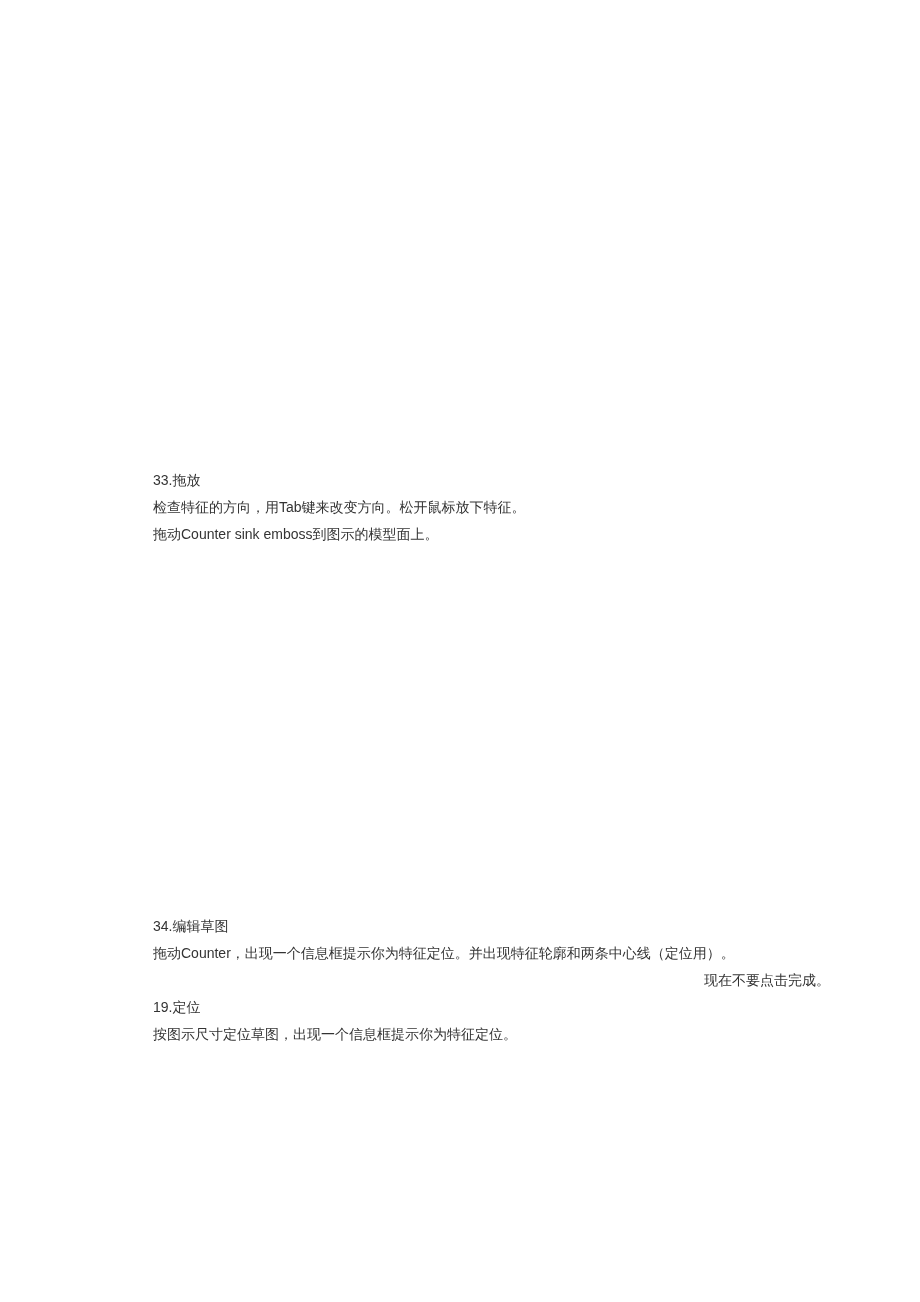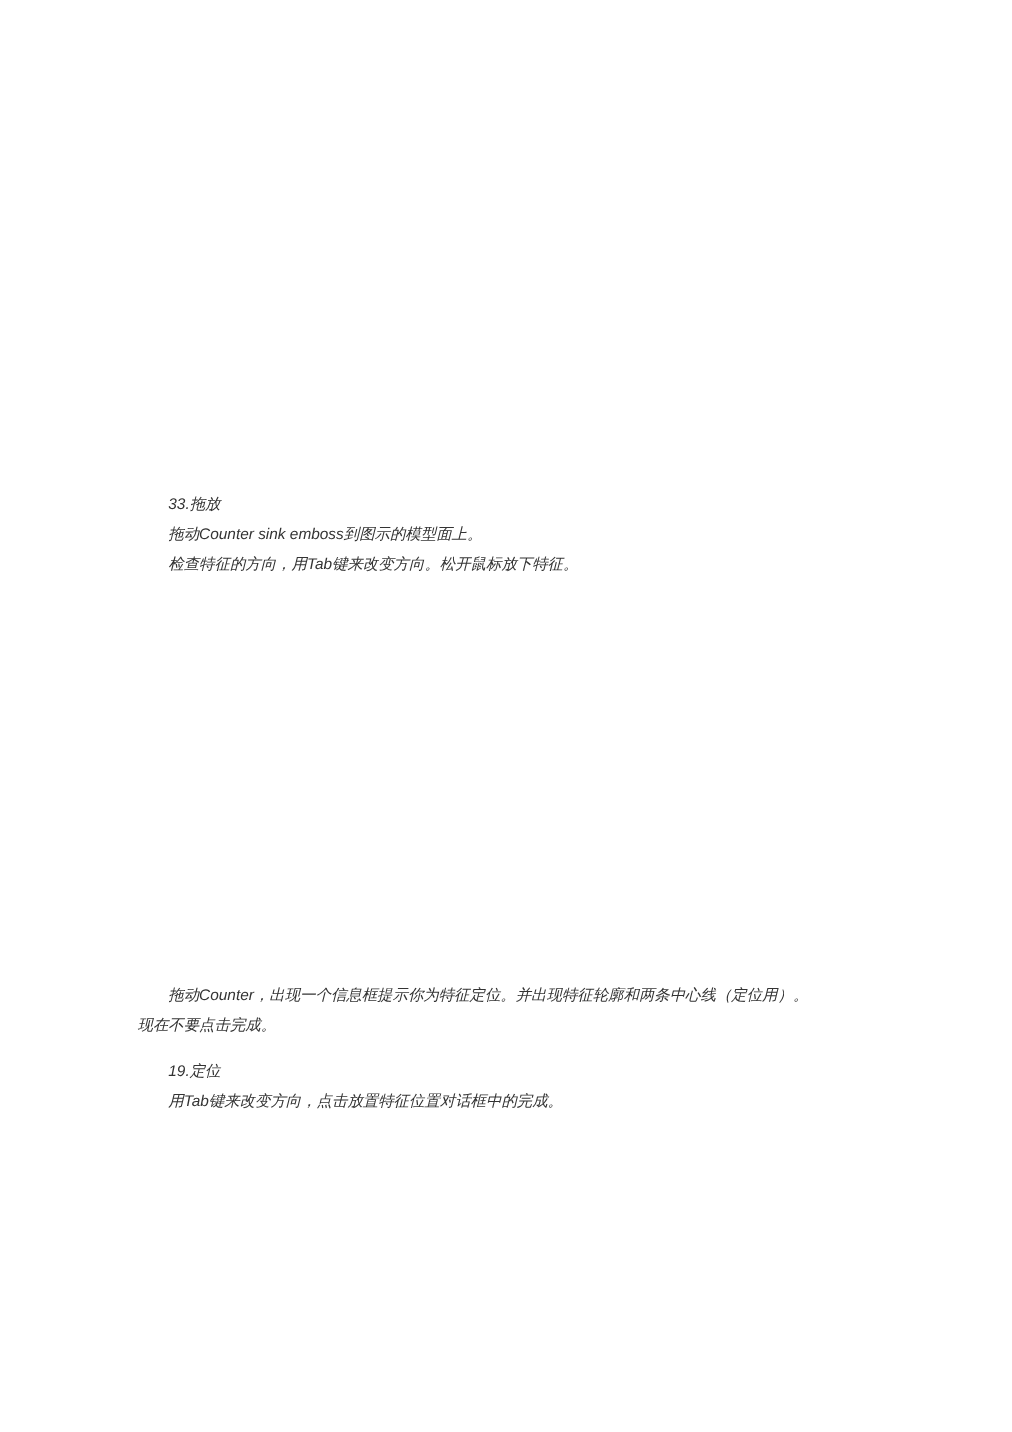--- a/index.html
+++ b/index.html
@@ -14,47 +14,48 @@
       font-family: "Microsoft YaHei", "SimSun", Arial, sans-serif;
       font-size: 14px;
       color: #333333;
       line-height: 1.8;
       position: relative;
     }
     .content {
       position: absolute;
       left: 125px;
       right: 90px;
-      top: 446px;
-      font-style: italic;
+      top: 468px;
     }
     .section-title {
       text-indent: 2em;
       margin-bottom: 2px;
     }
     .para {
       text-indent: 2em;
       margin-bottom: 2px;
     }
     .para-no-indent {
       text-indent: 0;
-      margin-bottom: 17px;
+      margin-bottom: 2px;
+      text-align: right;
     }
     .gap-small {
       height: 364px;
     }
   </style>
 </head>
 <body>
 
 <div class="content">
   <p class="section-title">33.拖放</p>
+  <p class="para">检查特征的方向，用Tab键来改变方向。松开鼠标放下特征。</p>
   <p class="para">拖动Counter sink emboss到图示的模型面上。</p>
-  <p class="para">检查特征的方向，用Tab键来改变方向。松开鼠标放下特征。</p>
 
   <div class="gap-small"></div>
 
+  <p class="section-title">34.编辑草图</p>
   <p class="para">拖动Counter，出现一个信息框提示你为特征定位。并出现特征轮廓和两条中心线（定位用）。</p>
   <p class="para-no-indent">现在不要点击完成。</p>
 
   <p class="section-title">19.定位</p>
-  <p class="para">用Tab键来改变方向，点击放置特征位置对话框中的完成。</p>
+  <p class="para">按图示尺寸定位草图，出现一个信息框提示你为特征定位。</p>
 </div>
 
 </body></html>

